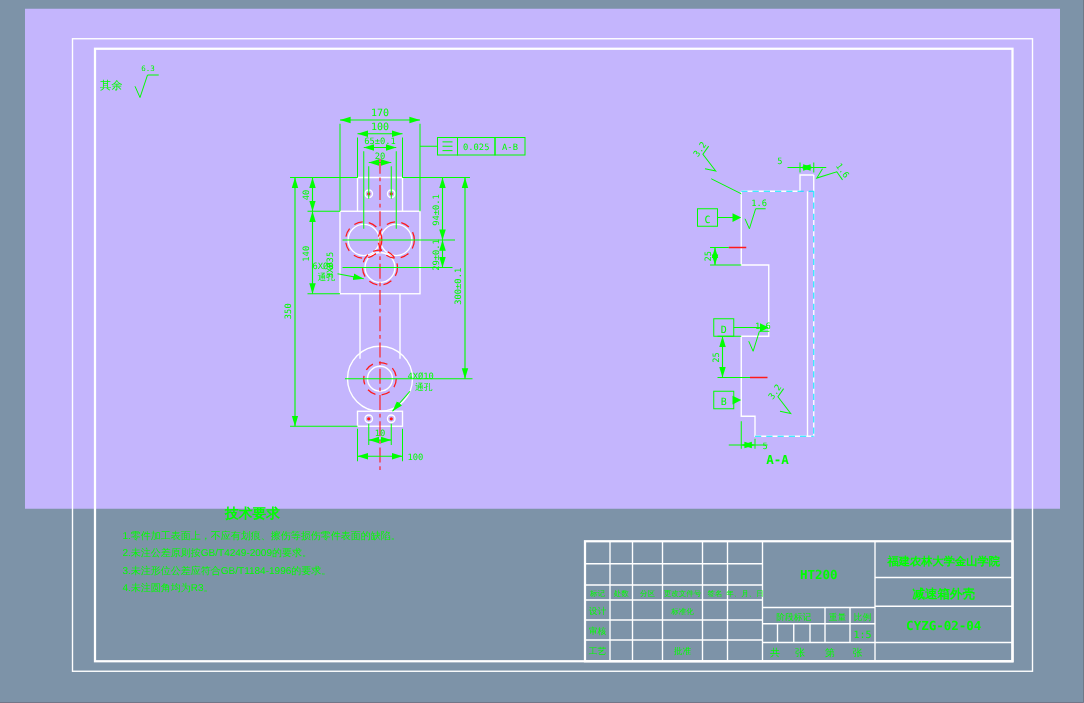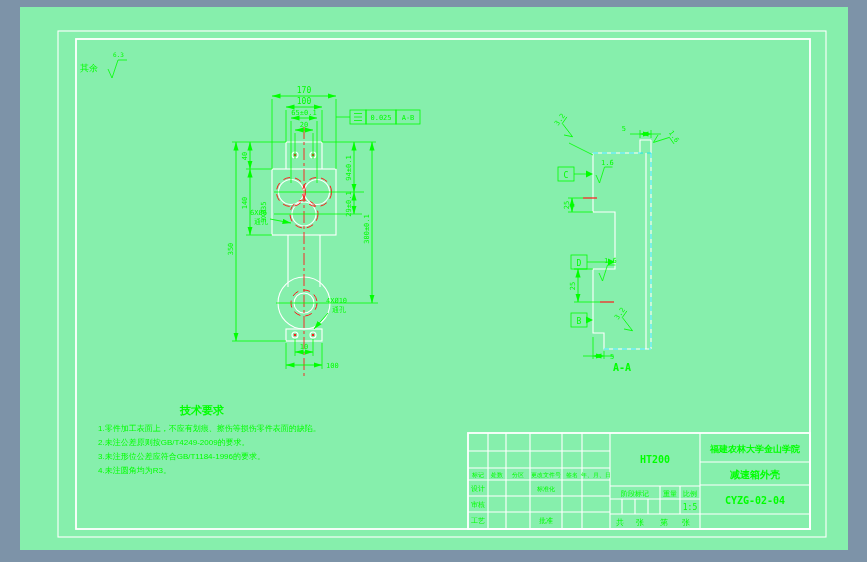--- a/index.html
+++ b/index.html
@@ -1,18 +1,18 @@
 <!DOCTYPE html>
 <html><head>
 <meta charset="utf-8">
 <style>
   html,body{margin:0;padding:0;background:#555;}
   .stage{position:relative;width:867px;height:562px;background:#7d93a8;overflow:hidden;
          font-family:"Liberation Sans",sans-serif;}
-  .canvas{position:absolute;left:20px;top:7px;width:828px;height:543px;background:#86efac;}
+  .canvas{position:absolute;left:20px;top:7px;width:828px;height:400px;background:#c4b5fd;}
   svg{display:block;}
   svg text{fill:#00ff00;font-family:"DejaVu Sans Mono","Liberation Mono",monospace;}
   .w{stroke:#ffffff;fill:none;stroke-width:1.1;}
   .w2{stroke:#ffffff;fill:none;stroke-width:1.8;}
   .g{stroke:#00ff00;fill:none;stroke-width:0.8;}
   .gd{stroke:#00ff00;fill:none;stroke-width:0.9;}
   .rc{stroke:#ff1a1a;fill:none;stroke-width:0.9;stroke-dasharray:12 3 3 3;}
   .rd{stroke:#ff1a1a;fill:none;stroke-width:1;stroke-dasharray:7 5;}
   .rl{stroke:#ff1a1a;fill:none;stroke-width:1.2;}
   .cy{stroke:#00e5ff;fill:none;stroke-width:0.8;stroke-dasharray:5 4;}

